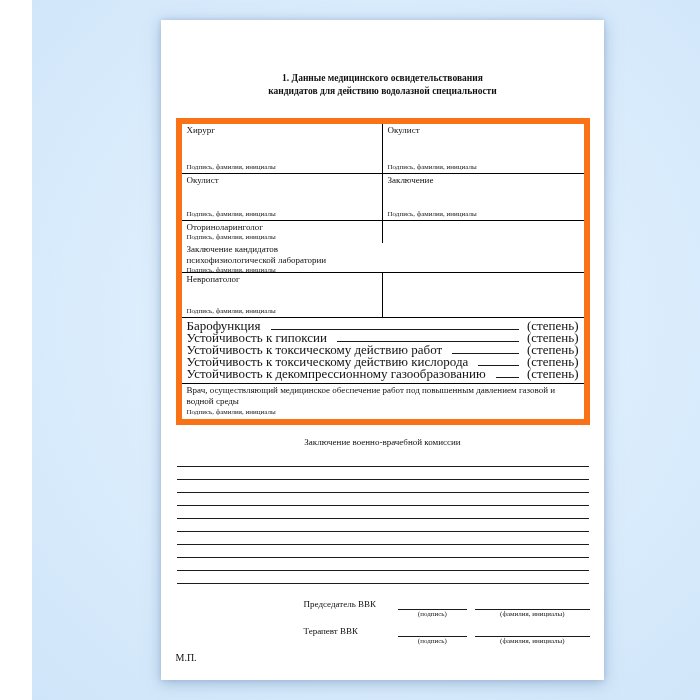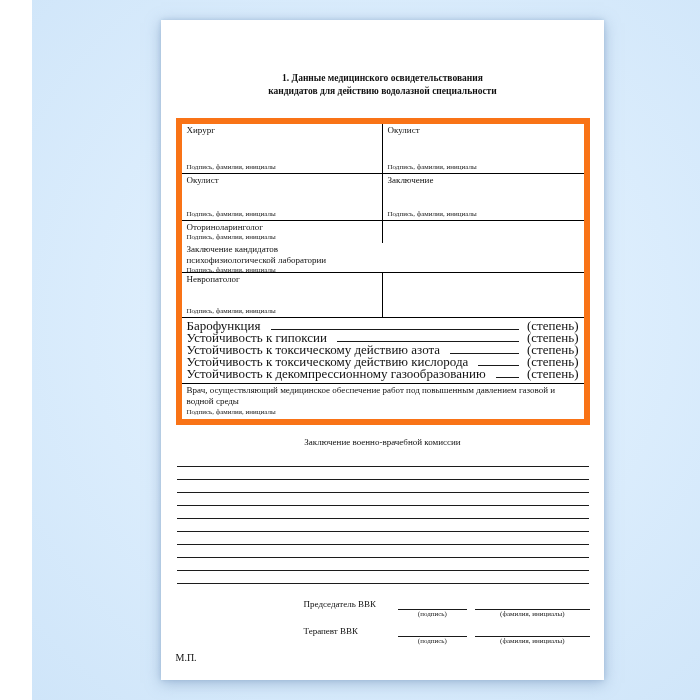--- a/index.html
+++ b/index.html
@@ -123,21 +123,21 @@
           <span class="deg-label">Барофункция</span>
           <span class="deg-line"></span>
           <span class="deg-suffix">(степень)</span>
         </div>
         <div class="deg-row">
           <span class="deg-label">Устойчивость к гипоксии</span>
           <span class="deg-line"></span>
           <span class="deg-suffix">(степень)</span>
         </div>
         <div class="deg-row">
-          <span class="deg-label">Устойчивость к токсическому действию азота</span>
+          <span class="deg-label">Устойчивость к токсическому действию работ</span>
           <span class="deg-line"></span>
           <span class="deg-suffix">(степень)</span>
         </div>
         <div class="deg-row">
           <span class="deg-label">Устойчивость к токсическому действию кислорода</span>
           <span class="deg-line"></span>
           <span class="deg-suffix">(степень)</span>
         </div>
         <div class="deg-row">
           <span class="deg-label">Устойчивость к декомпрессионному газообразованию</span>

